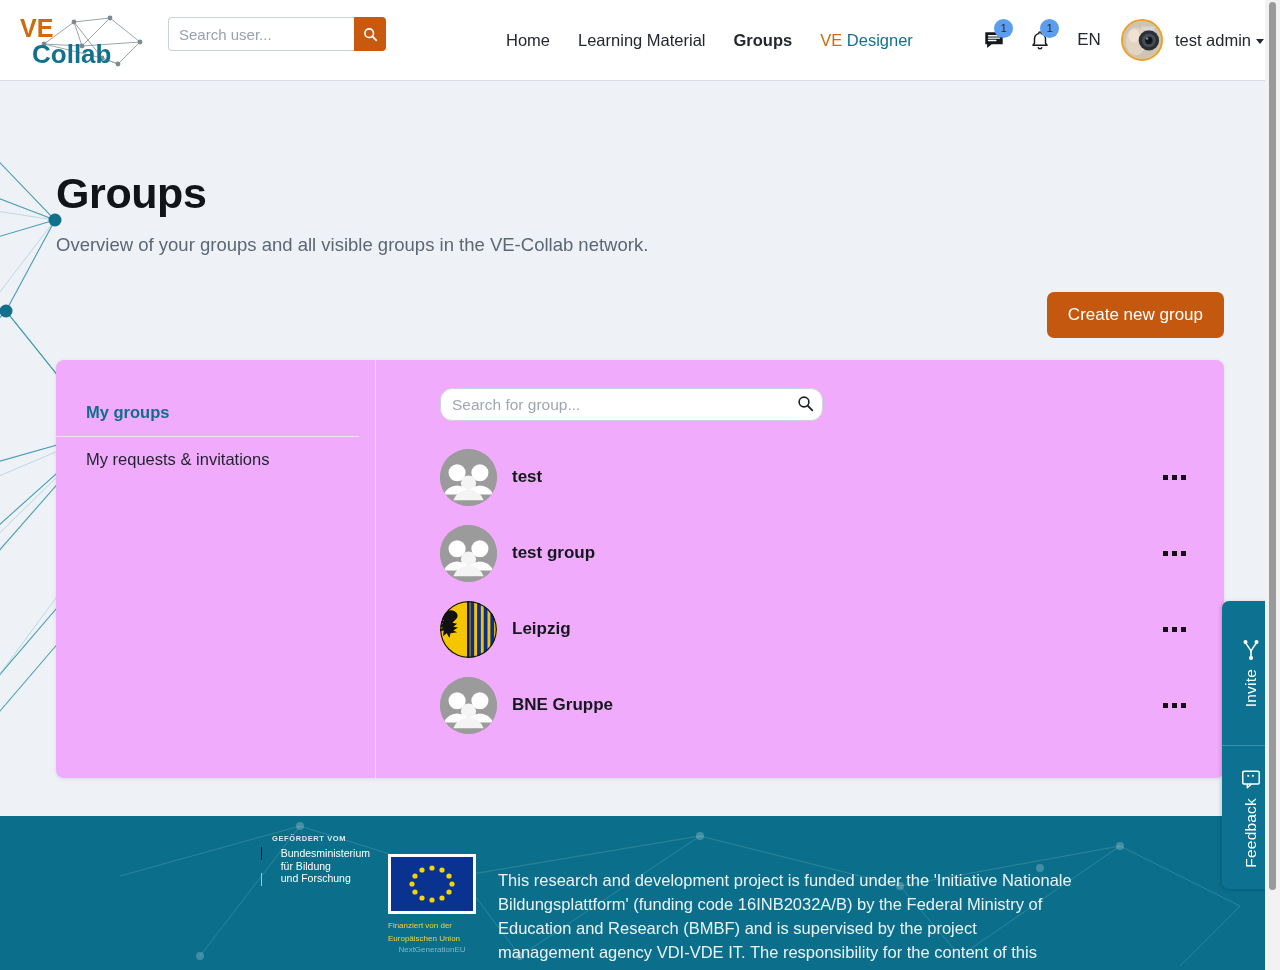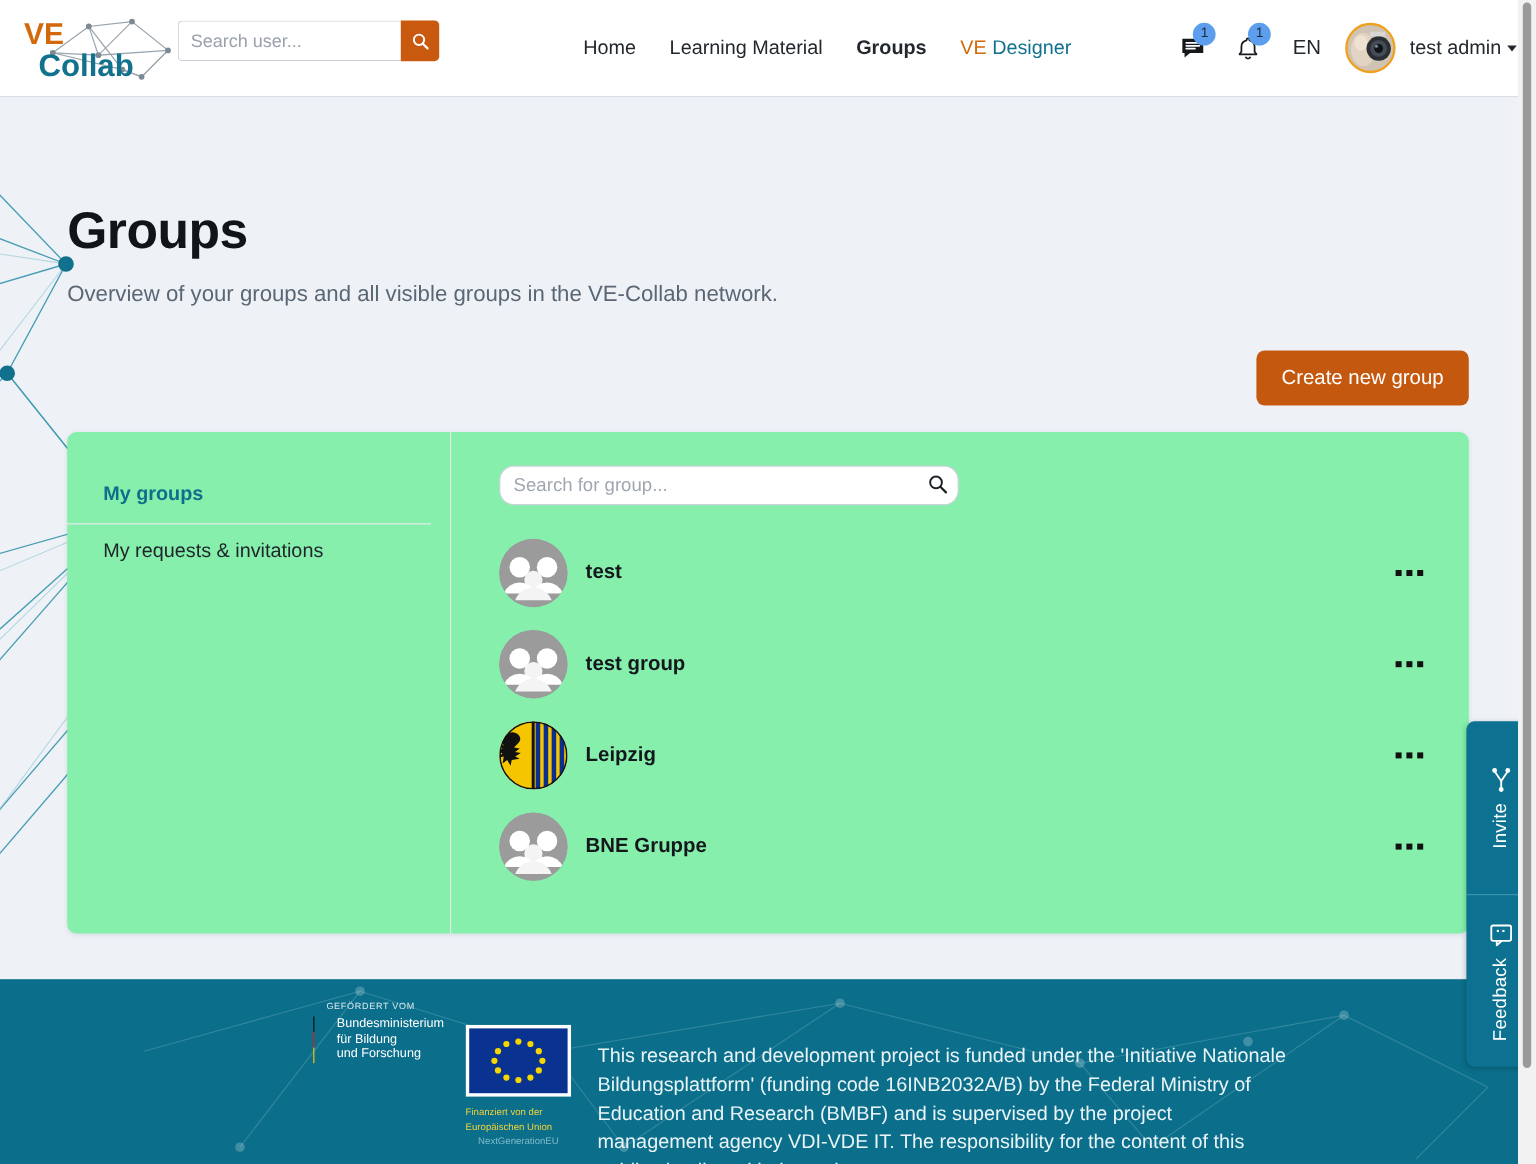--- a/index.html
+++ b/index.html
@@ -34,20 +34,21 @@
   .logo-wrap {
     width: 134px;
     margin-left: 14px;
     position: relative;
     height: 56px;
     flex: none;
   }
   .logo-svg { display: block; }
 
   .hdr-search {
+    margin-left: 20px;
     display: flex;
     height: 46px;
     flex: none;
   }
   .hdr-search input {
     width: 186px;
     height: 34px;
     border: 1px solid #ccd2da;
     border-right: none;
     border-radius: 4px 0 0 4px;
@@ -195,25 +196,26 @@
     font-size: 17px;
     font-family: "Liberation Sans", sans-serif;
     padding: 13px 21px;
     cursor: pointer;
   }
 
   .card {
     position: relative;
     z-index: 2;
     margin: 22px 56px 0 56px;
-    background: #86efac;
+    background: #f0abfc;
     border-radius: 8px;
     box-shadow: 0 1px 4px rgba(20,40,70,.10);
     display: flex;
     min-height: 418px;
+    gap: 24px;
   }
 
   .side-tabs {
     width: 320px;
     flex: none;
     padding: 30px 0 0 0;
     border-right: 1px solid #e3e7ec;
   }
   .side-tab {
     padding: 13px 0 14px 30px;
@@ -306,20 +308,21 @@
     z-index: 2;
   }
   .funders { display: flex; align-items: flex-start; gap: 18px; }
   .bmbf { width: 130px; }
   .gefoerdert {
     font-size: 7.5px;
     letter-spacing: .6px;
     color: #dce9ee;
     margin-left: 32px;
     margin-bottom: 4px;
+    font-weight: bold;
   }
   .bmbf-row { display: flex; align-items: flex-start; gap: 20px; }
   .bmbf-text {
     font-size: 10.5px;
     line-height: 12.5px;
     color: #fff;
   }
   .eu-block { width: 88px; margin-top: 20px; }
   .eu-cap {
     font-size: 8px;

